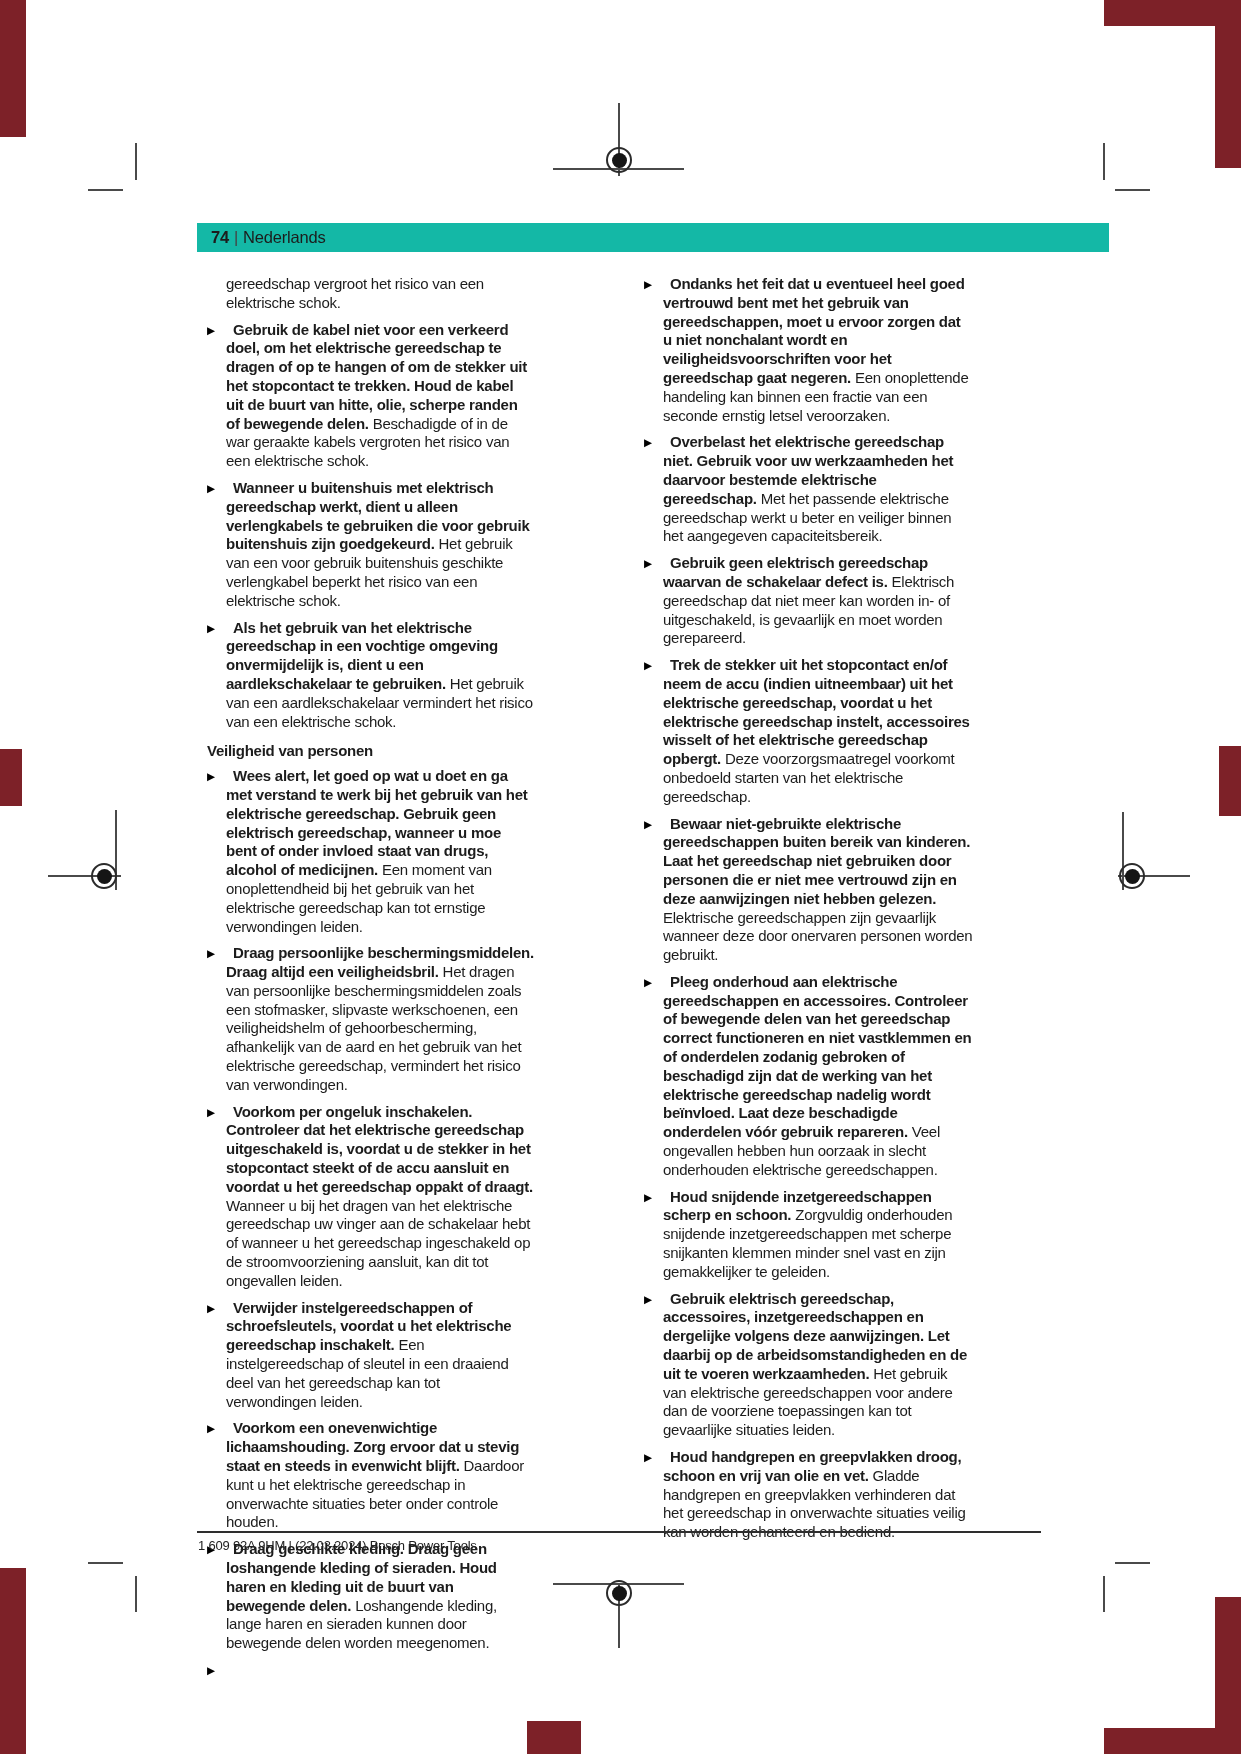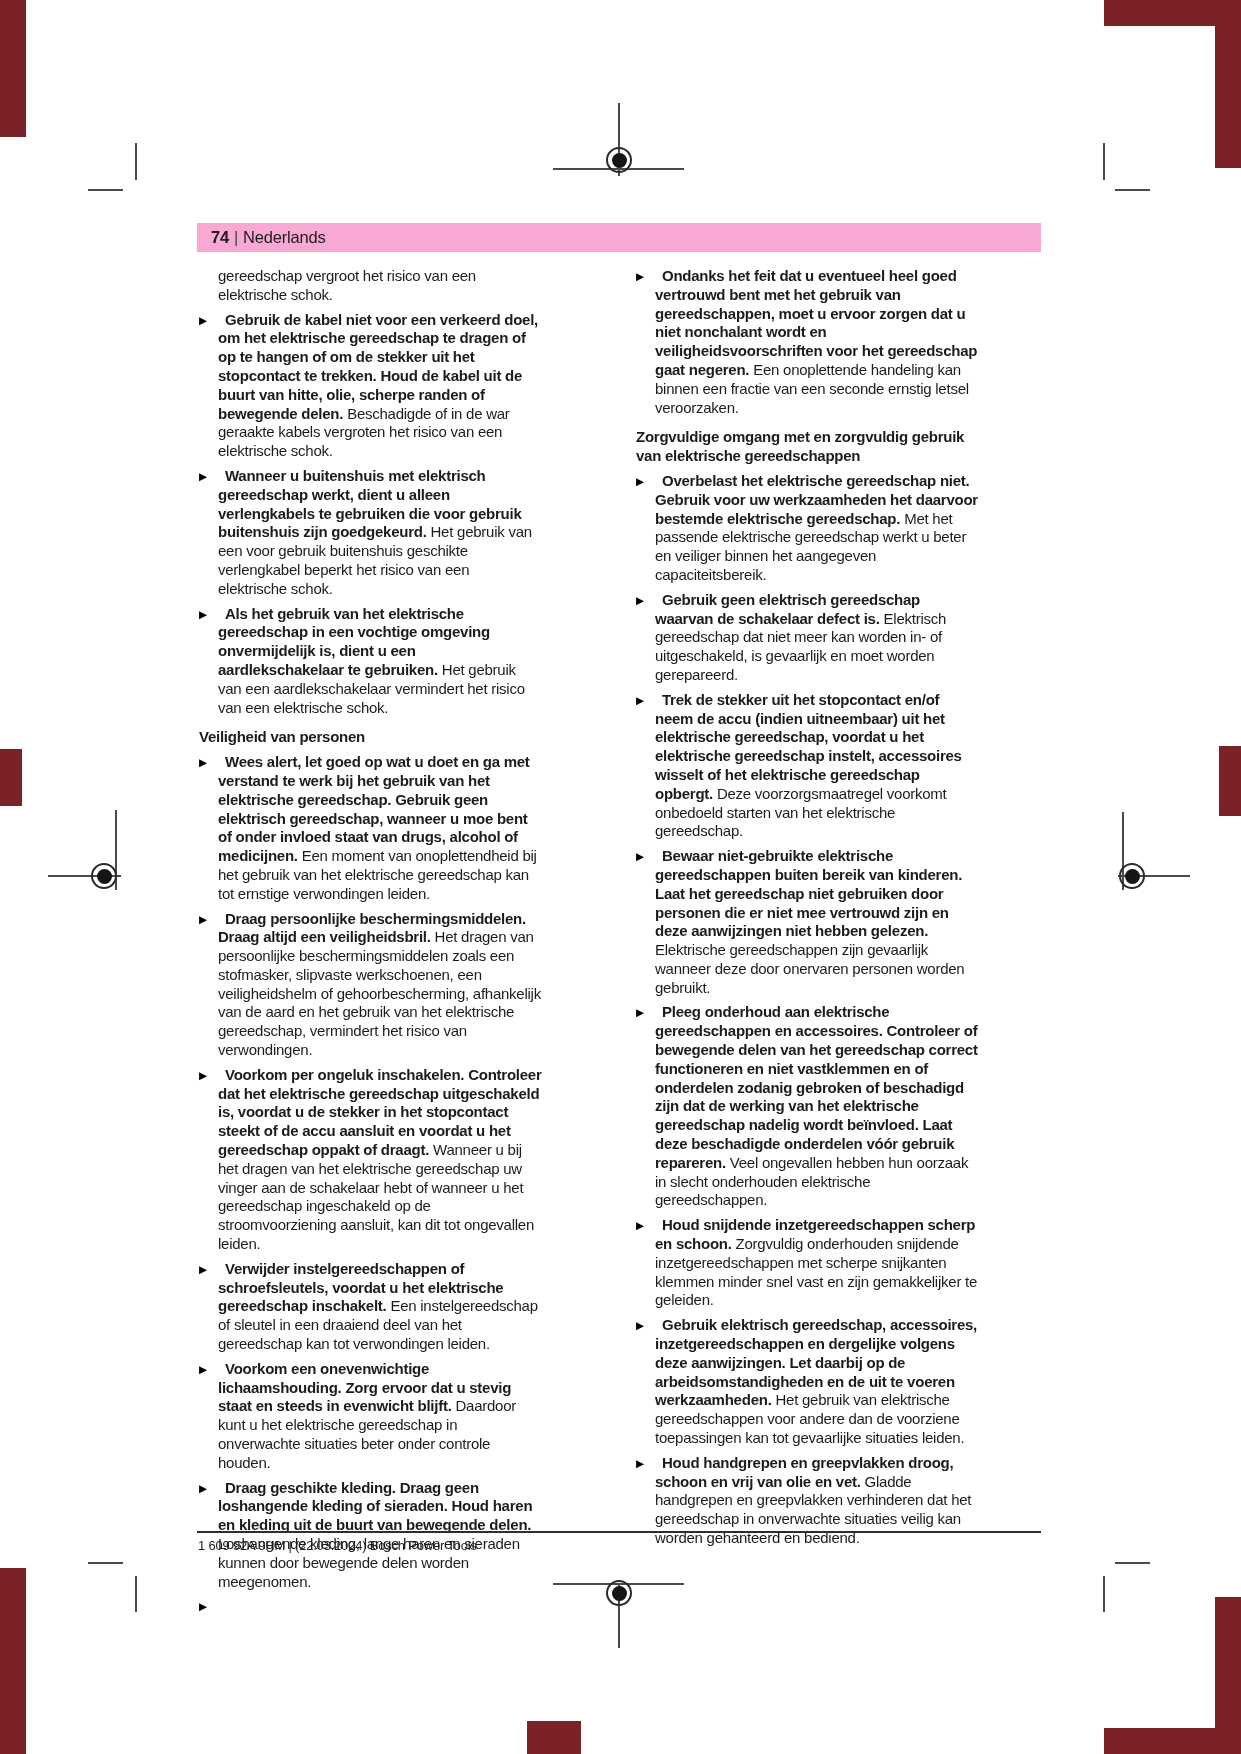--- a/index.html
+++ b/index.html
@@ -11,37 +11,37 @@
     font-family:"Liberation Sans","DejaVu Sans",sans-serif;
     color:#1c1c1c;
   }
   
   .bleed{position:absolute;background:#7d2128;}
   .cropline{position:absolute;background:#4a4a4a;}
   .reg-ring{position:absolute;width:26px;height:26px;border:2px solid #2b2b2b;border-radius:50%;box-sizing:border-box;background:transparent;}
   .reg-dot{position:absolute;width:15px;height:15px;background:#151515;border-radius:50%;}
   
   .pagehead{
-    position:absolute;left:197px;top:223px;width:844px;height:29px;
-    background:#f9a8d4;
+    position:absolute;left:197px;top:223px;width:912px;height:29px;
+    background:#14b8a6;
     display:flex;align-items:center;
     padding-left:14px;box-sizing:border-box;
     font-size:16.5px;letter-spacing:-0.2px;
   }
   .pagehead .num{font-weight:bold;}
   .pagehead .sep{margin:0 5px;color:#444;font-weight:normal;}
   
   .col{
     position:absolute;top:267px;width:343px;
     font-size:15px;line-height:18.8px;letter-spacing:-0.25px;
     text-align:left;hyphens:none;
   }
   .col.left{left:199px;}
   .col.right{left:636px;width:345px;}
-  .block{margin:0;}
+  .block{margin:8px;}
   .block + .block{margin-top:6px;}
   .block.heading{font-weight:bold;margin-top:11px;margin-bottom:1px;}
   .block.bullet{position:relative;padding-left:19px;text-indent:7px;}
   .block.para{padding-left:19px;}
   .tri{
     position:absolute;left:0;top:3px;
     font-size:10.5px;line-height:12px;color:#000;
     text-indent:0;
   }
   .b{font-weight:bold;}
@@ -117,21 +117,20 @@
       <div class="block bullet"><span class="tri">▶</span><span class="b">Wees alert, let goed op wat u doet en ga met verstand te werk bij het gebruik van het elektrische gereedschap. Gebruik geen elektrisch gereedschap, wanneer u moe bent of onder invloed staat van drugs, alcohol of medicijnen.</span><span>Een moment van onoplettendheid bij het gebruik van het elektrische gereedschap kan tot ernstige verwondingen leiden.</span></div>
       <div class="block bullet"><span class="tri">▶</span><span class="b">Draag persoonlijke beschermingsmiddelen. Draag altijd een veiligheidsbril.</span><span>Het dragen van persoonlijke beschermingsmiddelen zoals een stofmasker, slipvaste werkschoenen, een veiligheidshelm of gehoorbescherming, afhankelijk van de aard en het gebruik van het elektrische gereedschap, vermindert het risico van verwondingen.</span></div>
       <div class="block bullet"><span class="tri">▶</span><span class="b">Voorkom per ongeluk inschakelen. Controleer dat het elektrische gereedschap uitgeschakeld is, voordat u de stekker in het stopcontact steekt of de accu aansluit en voordat u het gereedschap oppakt of draagt.</span><span>Wanneer u bij het dragen van het elektrische gereedschap uw vinger aan de schakelaar hebt of wanneer u het gereedschap ingeschakeld op de stroomvoorziening aansluit, kan dit tot ongevallen leiden.</span></div>
       <div class="block bullet"><span class="tri">▶</span><span class="b">Verwijder instelgereedschappen of schroefsleutels, voordat u het elektrische gereedschap inschakelt.</span><span>Een instelgereedschap of sleutel in een draaiend deel van het gereedschap kan tot verwondingen leiden.</span></div>
       <div class="block bullet"><span class="tri">▶</span><span class="b">Voorkom een onevenwichtige lichaamshouding. Zorg ervoor dat u stevig staat en steeds in evenwicht blijft.</span><span>Daardoor kunt u het elektrische gereedschap in onverwachte situaties beter onder controle houden.</span></div>
       <div class="block bullet"><span class="tri">▶</span><span class="b">Draag geschikte kleding. Draag geen loshangende kleding of sieraden. Houd haren en kleding uit de buurt van bewegende delen.</span><span>Loshangende kleding, lange haren en sieraden kunnen door bewegende delen worden meegenomen.</span></div>
       <div class="block bullet"><span class="tri">▶</span></div>
     </div>
   <div class="col right" id="col-right">
       <div class="block bullet"><span class="tri">▶</span><span class="b">Ondanks het feit dat u eventueel heel goed vertrouwd bent met het gebruik van gereedschappen, moet u ervoor zorgen dat u niet nonchalant wordt en veiligheidsvoorschriften voor het gereedschap gaat negeren.</span><span>Een onoplettende handeling kan binnen een fractie van een seconde ernstig letsel veroorzaken.</span></div>
-      <div class="block heading"><span class="b">Zorgvuldige omgang met en zorgvuldig gebruik van elektrische gereedschappen</span></div>
       <div class="block bullet"><span class="tri">▶</span><span class="b">Overbelast het elektrische gereedschap niet. Gebruik voor uw werkzaamheden het daarvoor bestemde elektrische gereedschap.</span><span>Met het passende elektrische gereedschap werkt u beter en veiliger binnen het aangegeven capaciteitsbereik.</span></div>
       <div class="block bullet"><span class="tri">▶</span><span class="b">Gebruik geen elektrisch gereedschap waarvan de schakelaar defect is.</span><span>Elektrisch gereedschap dat niet meer kan worden in- of uitgeschakeld, is gevaarlijk en moet worden gerepareerd.</span></div>
       <div class="block bullet"><span class="tri">▶</span><span class="b">Trek de stekker uit het stopcontact en/of neem de accu (indien uitneembaar) uit het elektrische gereedschap, voordat u het elektrische gereedschap instelt, accessoires wisselt of het elektrische gereedschap opbergt.</span><span>Deze voorzorgsmaatregel voorkomt onbedoeld starten van het elektrische gereedschap.</span></div>
       <div class="block bullet"><span class="tri">▶</span><span class="b">Bewaar niet-gebruikte elektrische gereedschappen buiten bereik van kinderen. Laat het gereedschap niet gebruiken door personen die er niet mee vertrouwd zijn en deze aanwijzingen niet hebben gelezen.</span><span>Elektrische gereedschappen zijn gevaarlijk wanneer deze door onervaren personen worden gebruikt.</span></div>
       <div class="block bullet"><span class="tri">▶</span><span class="b">Pleeg onderhoud aan elektrische gereedschappen en accessoires. Controleer of bewegende delen van het gereedschap correct functioneren en niet vastklemmen en of onderdelen zodanig gebroken of beschadigd zijn dat de werking van het elektrische gereedschap nadelig wordt beïnvloed. Laat deze beschadigde onderdelen vóór gebruik repareren.</span><span>Veel ongevallen hebben hun oorzaak in slecht onderhouden elektrische gereedschappen.</span></div>
       <div class="block bullet"><span class="tri">▶</span><span class="b">Houd snijdende inzetgereedschappen scherp en schoon.</span><span>Zorgvuldig onderhouden snijdende inzetgereedschappen met scherpe snijkanten klemmen minder snel vast en zijn gemakkelijker te geleiden.</span></div>
       <div class="block bullet"><span class="tri">▶</span><span class="b">Gebruik elektrisch gereedschap, accessoires, inzetgereedschappen en dergelijke volgens deze aanwijzingen. Let daarbij op de arbeidsomstandigheden en de uit te voeren werkzaamheden.</span><span>Het gebruik van elektrische gereedschappen voor andere dan de voorziene toepassingen kan tot gevaarlijke situaties leiden.</span></div>
       <div class="block bullet"><span class="tri">▶</span><span class="b">Houd handgrepen en greepvlakken droog, schoon en vrij van olie en vet.</span><span>Gladde handgrepen en greepvlakken verhinderen dat het gereedschap in onverwachte situaties veilig kan worden gehanteerd en bediend.</span></div>
     </div>
 

